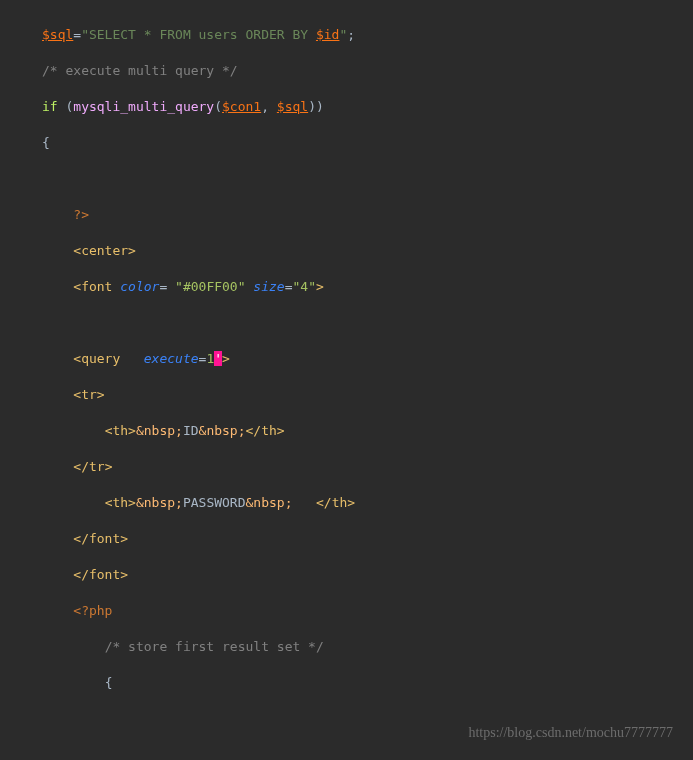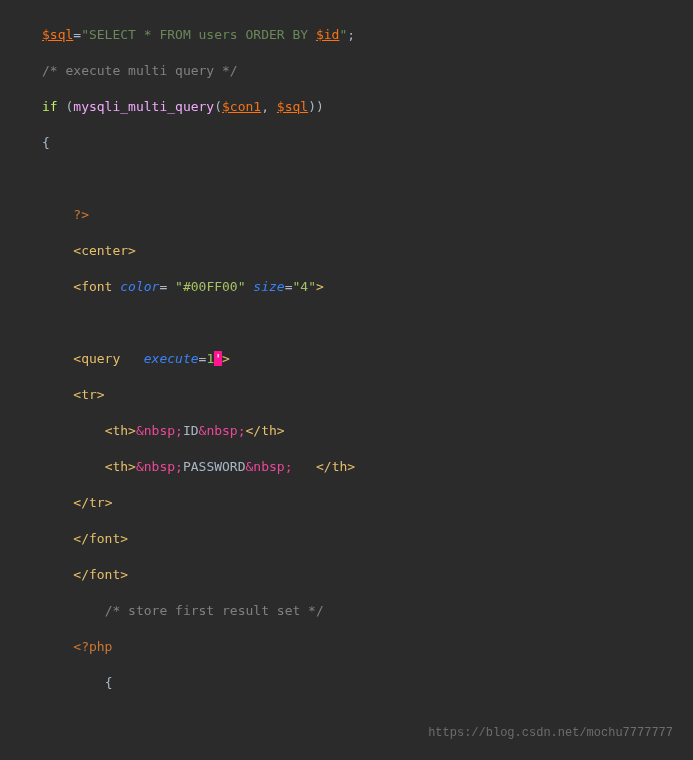--- a/index.html
+++ b/index.html
@@ -19,57 +19,57 @@
 .line { height: 18px; }
 .var { color: #f97316; text-decoration: underline; }
 .op { color: #a9b7c6; }
 .str { color: #6a8759; }
 .kw { color: #bef264; }
 .cmt { color: #808080; }
 .fn { color: #f0abfc; }
 .tag { color: #e8bf6a; }
 .attr { color: #3b82f6; font-style: italic; }
 .attrval { color: #a5c261; }
-.ent { color: #ec4899; }
+.ent { color: #fdba74; }
 .php { color: #cc7832; }
 .br { color: #a9b7c6; }
 .punct { color: #a9b7c6; }
 .hl { background: #ff1493; color: #ffffff; }
 .watermark {
   position: absolute;
   bottom: 18px;
   right: 20px;
   color: #888;
-  font-family: Liberation Mono, monospace;
-  font-size: 12px;
+  font-family: Liberation Serif, serif;
+  font-size: 14px;
   opacity: 0.7;
 }
 </style>
 </head>
 <body>
 
 <div class="code-area">
 <div class="line"><span class="var">$sql</span><span class="op">=</span><span class="str">"SELECT * FROM users ORDER BY </span><span class="var">$id</span><span class="str">"</span><span class="punct">;</span></div>
 <div class="line"><span class="cmt">/* execute multi query */</span></div>
 <div class="line"><span class="kw">if</span><span class="punct"> (</span><span class="fn">mysqli_multi_query</span><span class="punct">(</span><span class="var">$con1</span><span class="punct">, </span><span class="var">$sql</span><span class="punct">))</span></div>
 <div class="line"><span class="br">{</span></div>
 <div class="line"></div>
 <div class="line">    <span class="php">?&gt;</span></div>
 <div class="line">    <span class="tag">&lt;</span><span class="tag">center</span><span class="tag">&gt;</span></div>
 <div class="line">    <span class="tag">&lt;</span><span class="tag">font</span><span class="attr"> </span><span class="attr">color</span><span class="punct">= </span><span class="attrval">"#00FF00"</span><span class="attr"> </span><span class="attr">size</span><span class="punct">=</span><span class="attrval">"4"</span><span class="tag">&gt;</span></div>
 <div class="line"></div>
 <div class="line">    <span class="tag">&lt;</span><span class="tag">query</span><span class="attr">   </span><span class="attr">execute</span><span class="punct">=</span><span class="attrval">1</span><span class="hl">'</span><span class="tag">&gt;</span></div>
 <div class="line">    <span class="tag">&lt;</span><span class="tag">tr</span><span class="tag">&gt;</span></div>
 <div class="line">        <span class="tag">&lt;</span><span class="tag">th</span><span class="tag">&gt;</span><span class="ent">&amp;nbsp;</span><span>ID</span><span class="ent">&amp;nbsp;</span><span class="tag">&lt;/</span><span class="tag">th</span><span class="tag">&gt;</span></div>
+<div class="line">    <span class="tag">&lt;/</span><span class="tag">tr</span><span class="tag">&gt;</span></div>
 <div class="line">        <span class="tag">&lt;</span><span class="tag">th</span><span class="tag">&gt;</span><span class="ent">&amp;nbsp;</span><span>PASSWORD</span><span class="ent">&amp;nbsp;</span><span>   </span><span class="tag">&lt;/</span><span class="tag">th</span><span class="tag">&gt;</span></div>
-<div class="line">    <span class="tag">&lt;/</span><span class="tag">tr</span><span class="tag">&gt;</span></div>
 <div class="line">    <span class="tag">&lt;/</span><span class="tag">font</span><span class="tag">&gt;</span></div>
 <div class="line">    <span class="tag">&lt;/</span><span class="tag">font</span><span class="tag">&gt;</span></div>
+<div class="line">    <span class="php">&lt;?php</span></div>
 <div class="line">        <span class="cmt">/* store first result set */</span></div>
-<div class="line">    <span class="php">&lt;?php</span></div>
 <div class="line">        <span class="br">{</span></div>
 
 
 
 
 
 
 
 
 

